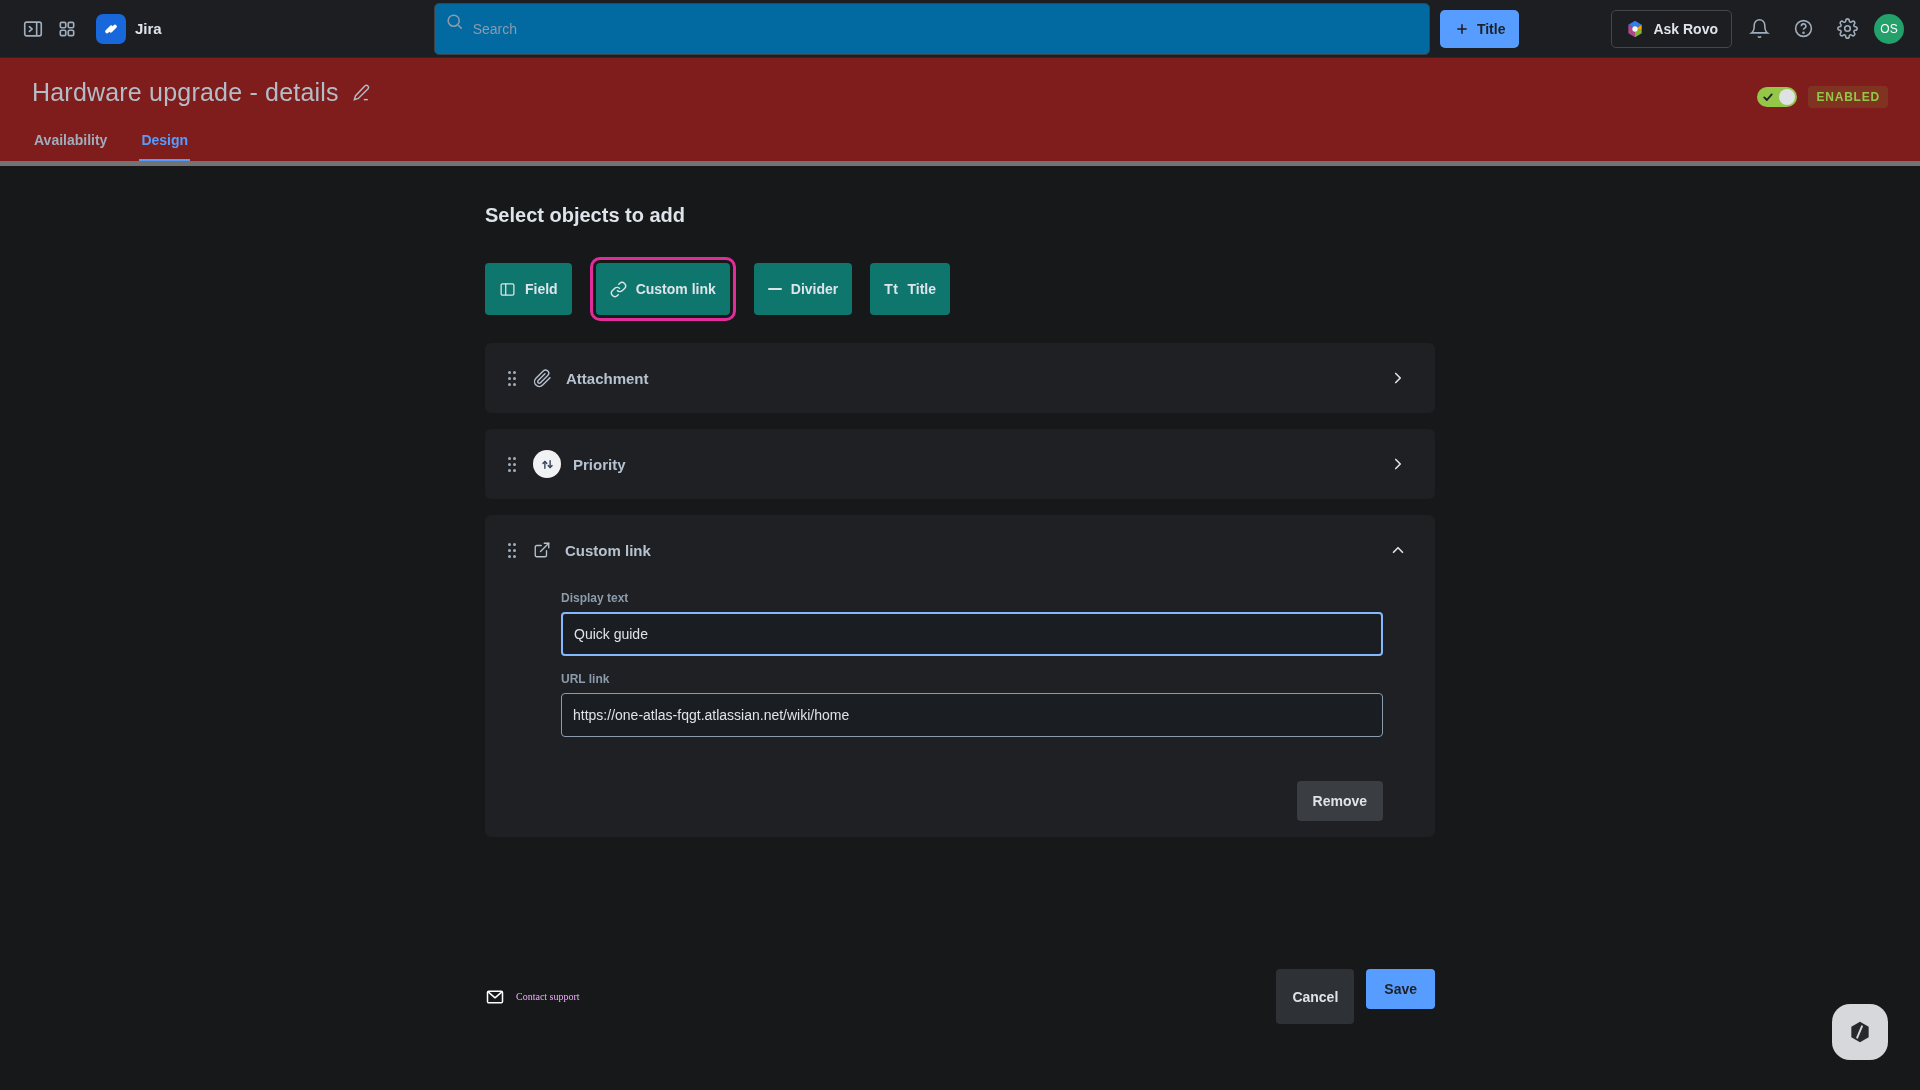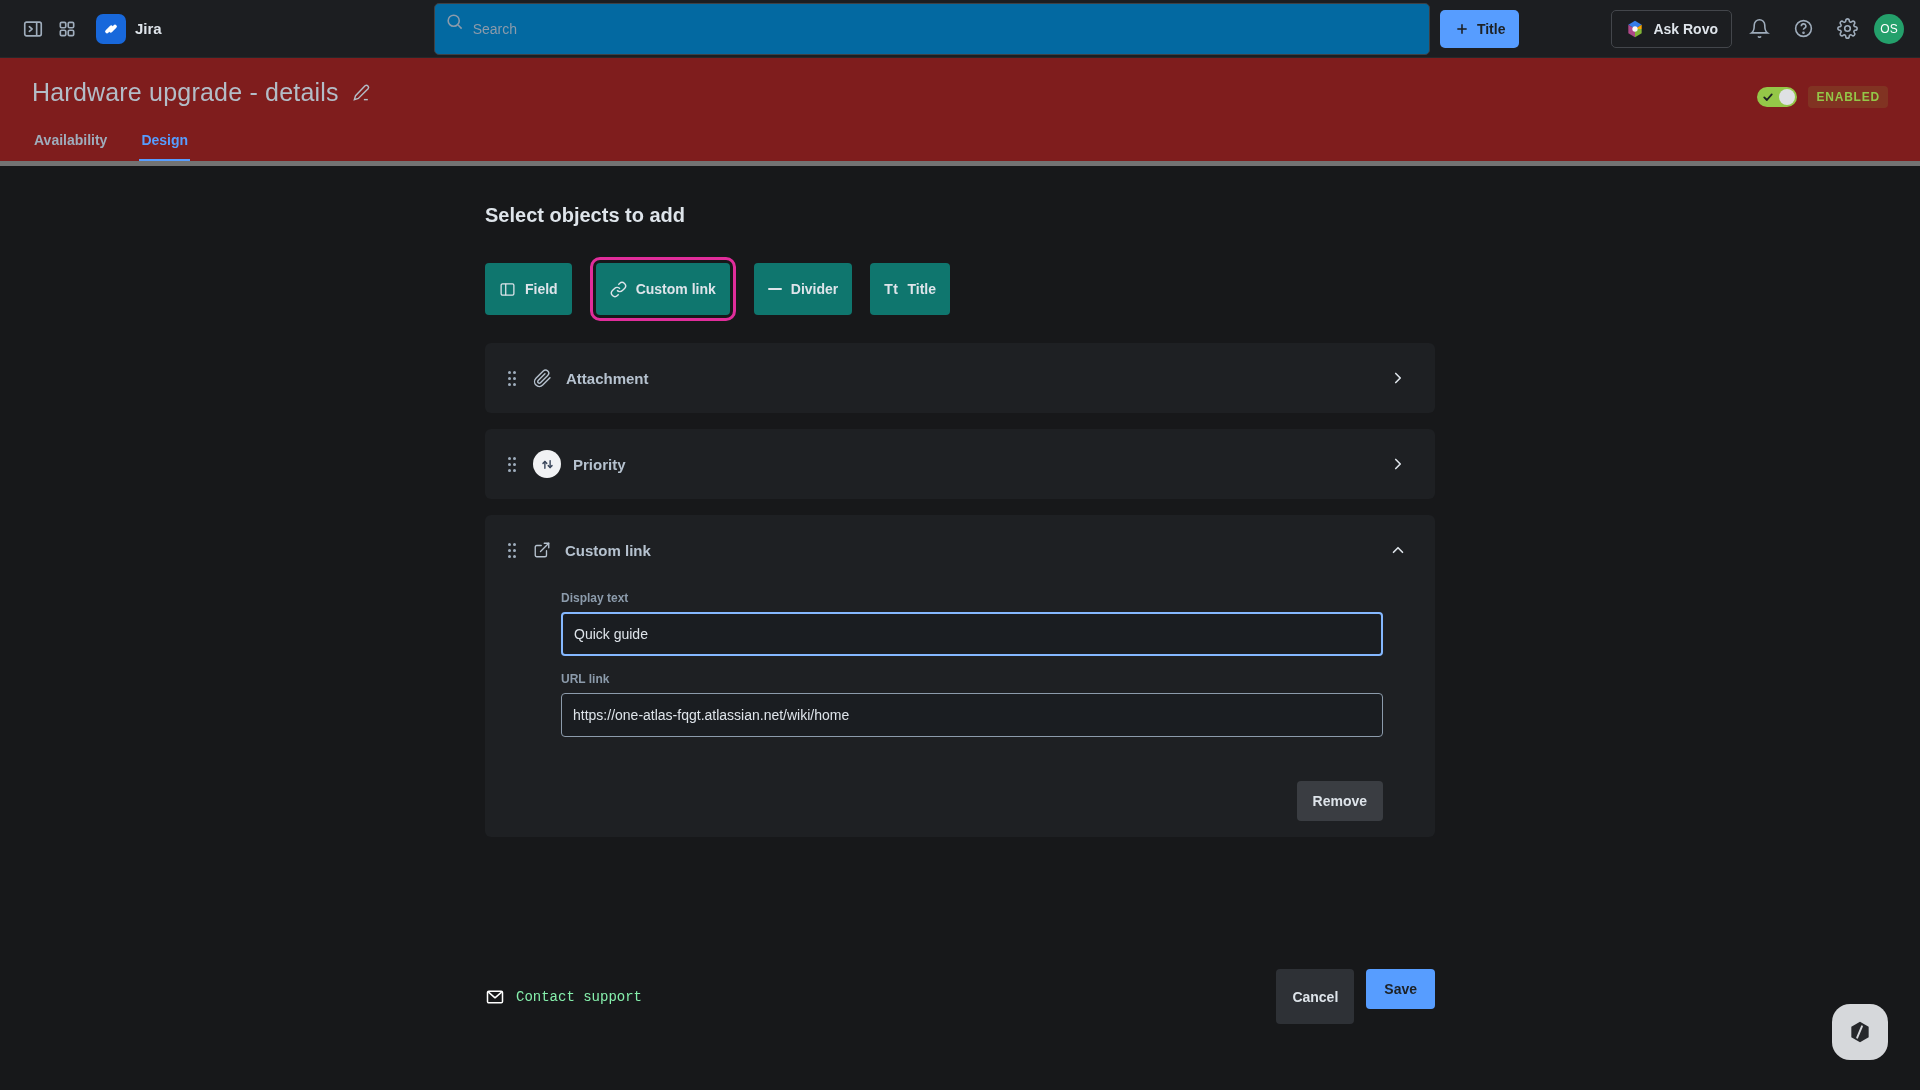--- a/index.html
+++ b/index.html
@@ -141,21 +141,21 @@
   .url-label { margin-top:16px; }
   .remove-row { display:flex; justify-content:flex-end; margin-top:44px; }
   .remove-btn {
     height:40px; border:none; border-radius:4px; background:#3A3D42;
     color:#DEE4EA; font-size:14px; font-weight:bold; padding:0 16px; cursor:pointer;
     font-family:"Liberation Sans", sans-serif;
   }
 
   .footer-row { display:flex; align-items:center; justify-content:space-between; margin-top:132px; }
   .contact { display:flex; align-items:center; gap:11px; background:none; border:none;
-    color:#86efac; font-size:14px; cursor:pointer; font-family:Liberation Mono, monospace; }
+    color:#f0abfc; font-size:10px; cursor:pointer; font-family:Liberation Serif, serif; }
   .actions { display:flex; gap:12px; }
   .cancel-btn {
     height:55px; border:none; border-radius:4px; background:#2E3136;
     color:#DEE4EA; font-size:14px; font-weight:bold; padding:0 16px; cursor:pointer;
     font-family:"Liberation Sans", sans-serif;
   }
   .save-btn {
     height:40px; border:none; border-radius:4px; background:#579DFF;
     color:#1D2125; font-size:14px; font-weight:bold; padding:0 18px; cursor:pointer;
     font-family:"Liberation Sans", sans-serif;

